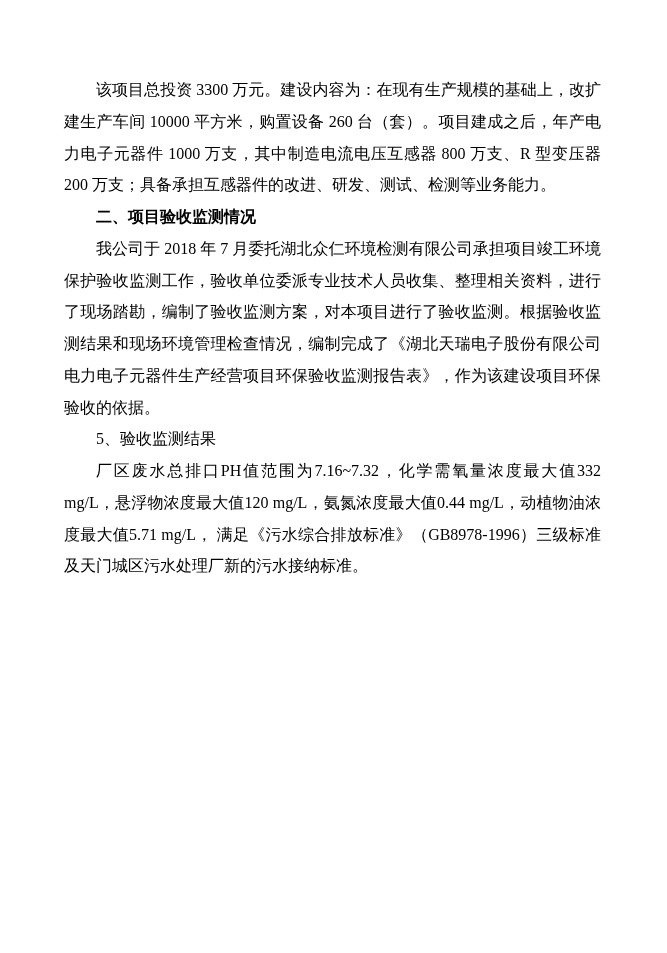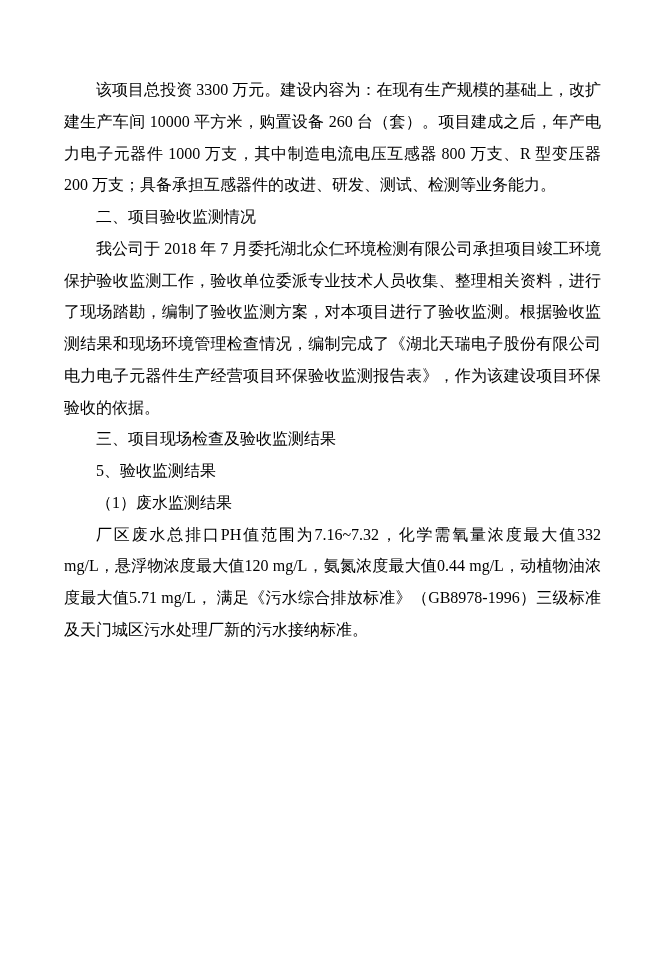--- a/index.html
+++ b/index.html
@@ -24,40 +24,38 @@
     color: #000000;
     text-align: justify;
     text-justify: inter-ideograph;
     font-family: "Liberation Serif", serif;
   }
   .para-body {
     text-indent: 2em;
   }
   .para-heading {
     text-indent: 2em;
-    font-weight: normal;
+    font-weight: bold;
   }
   .para-numeric {
     text-indent: 2em;
     font-family: "DejaVu Sans Mono", "Liberation Serif", serif;
   }
 </style>
 </head>
 <body>
 
 <div class="page">
   <p class="para-body">该项目总投资 3300 万元。建设内容为：在现有生产规模的基础上，改扩建生产车间 10000 平方米，购置设备 260 台（套）。项目建成之后，年产电力电子元器件 1000 万支，其中制造电流电压互感器 800 万支、R 型变压器 200 万支；具备承担互感器件的改进、研发、测试、检测等业务能力。</p>
 
   <p class="para-heading">二、项目验收监测情况</p>
 
   <p class="para-body">我公司于 2018 年 7 月委托湖北众仁环境检测有限公司承担项目竣工环境保护验收监测工作，验收单位委派专业技术人员收集、整理相关资料，进行了现场踏勘，编制了验收监测方案，对本项目进行了验收监测。根据验收监测结果和现场环境管理检查情况，编制完成了《湖北天瑞电子股份有限公司电力电子元器件生产经营项目环保验收监测报告表》，作为该建设项目环保验收的依据。</p>
 
-  <p class="para-heading">三、项目现场检查及验收监测结果</p>
 
 
 
   <p class="para-body">5、验收监测结果</p>
 
-  <p class="para-body">（1）废水监测结果</p>
 
   <p class="para-numeric">厂区废水总排口PH值范围为7.16~7.32，化学需氧量浓度最大值332 mg/L，悬浮物浓度最大值120 mg/L，氨氮浓度最大值0.44 mg/L，动植物油浓度最大值5.71 mg/L， 满足《污水综合排放标准》（GB8978-1996）三级标准及天门城区污水处理厂新的污水接纳标准。</p>
 
 </div>
 
 </body></html>

